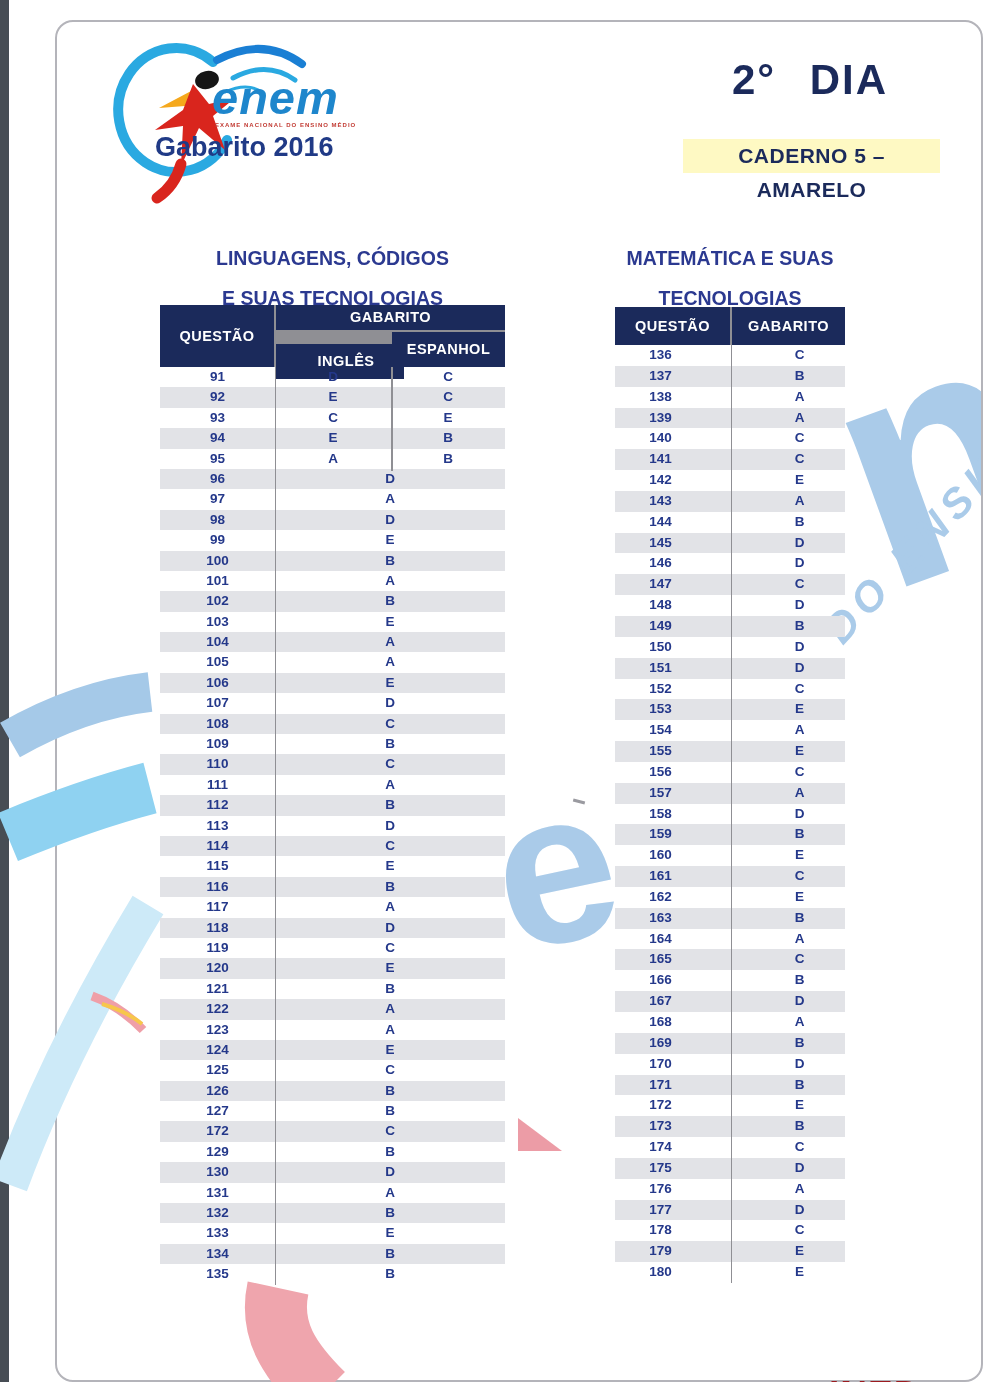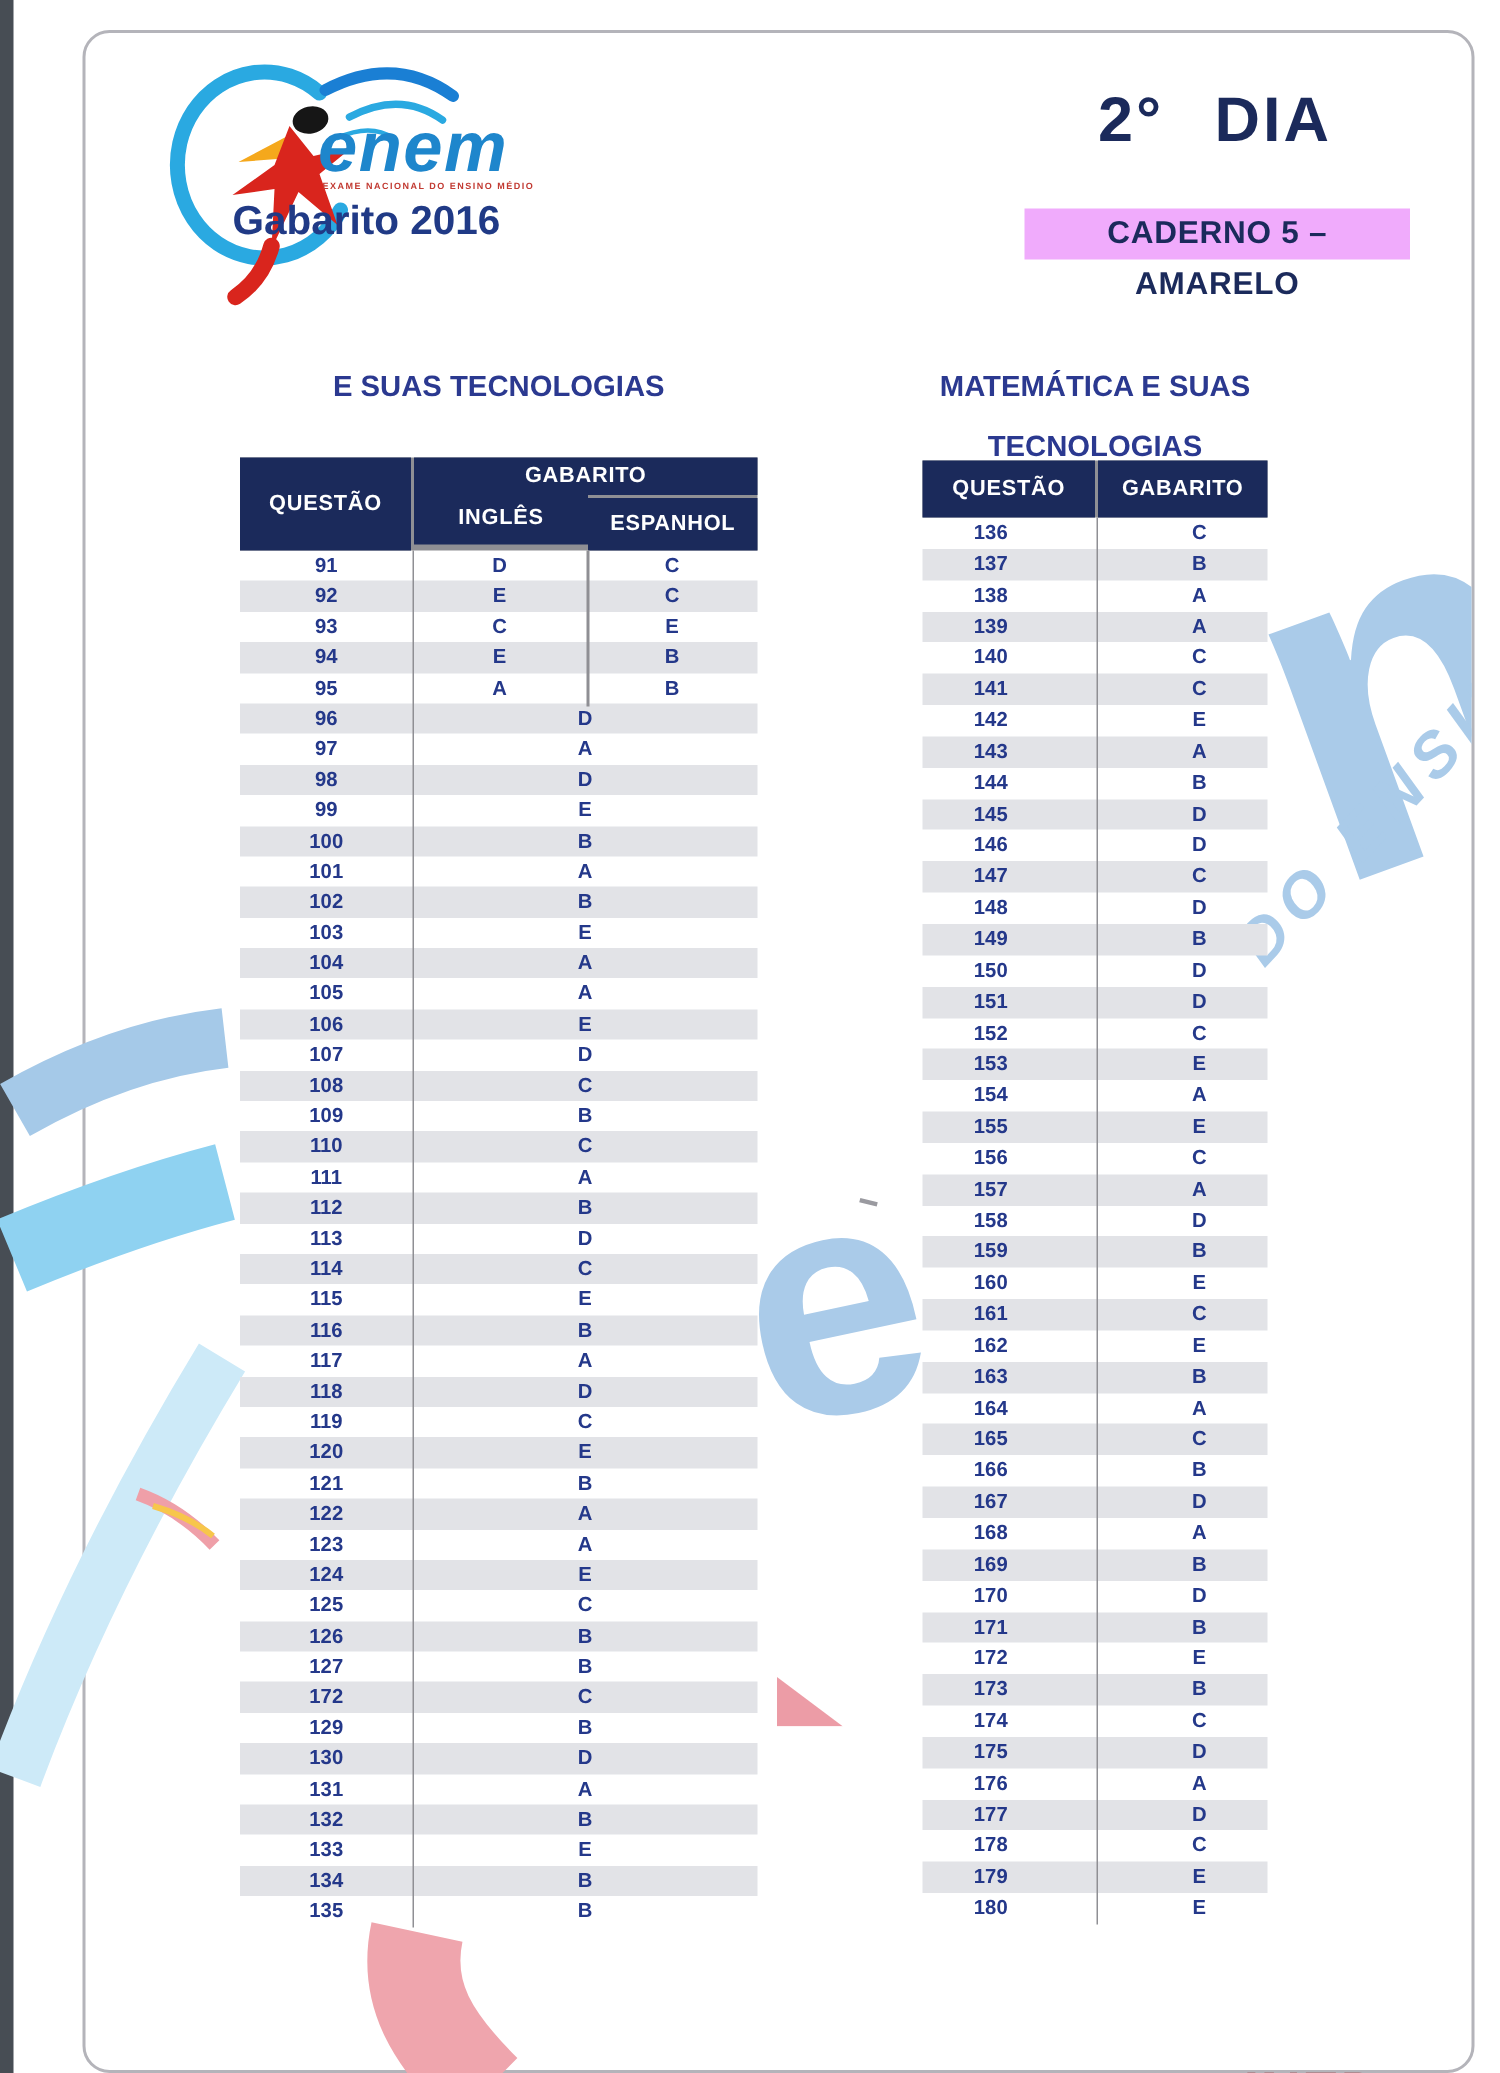--- a/index.html
+++ b/index.html
@@ -20,38 +20,38 @@
            letter-spacing:7px;color:#aacbe9;transform:rotate(-47deg);transform-origin:left top;}
   .wm-tri{left:461px;top:1096px;width:44px;height:33px;background:#ec9ca6;
           clip-path:polygon(0 0,100% 100%,0 100%);}
   .wm-tick{left:516px;top:778px;width:12px;height:3px;background:#9a9aa0;transform:rotate(14deg);}
   .arc-layer{left:0;top:0;width:1000px;height:1382px;z-index:2;pointer-events:none;}
   
   .content{left:0;top:0;width:1000px;height:1382px;z-index:3;}
   
   .day-title{left:660px;top:56px;width:300px;text-align:center;font-size:42px;font-weight:900;
              color:#1b2a5b;letter-spacing:2px;word-spacing:20px;}
-  .caderno-badge{left:683px;top:139px;width:257px;height:34px;background:#f0abfc;
+  .caderno-badge{left:683px;top:139px;width:257px;height:34px;background:#fef9c3;
                  color:#1b2a5b;font-size:21px;font-weight:800;text-align:center;line-height:34px;
                  letter-spacing:0.5px;}
   .logo-brand{left:212px;top:74px;font-size:47px;font-weight:900;color:#1e86cc;letter-spacing:1px;line-height:1;font-style:italic;}
   .logo-tagline{left:215px;top:122px;font-size:6px;font-weight:bold;color:#c23b33;letter-spacing:1px;}
   .logo-edition{left:155px;top:132px;width:200px;font-size:27px;font-weight:800;color:#203a86;}
   
   .tbl-title{text-align:center;font-size:19.5px;font-weight:800;color:#2b3990;line-height:40px;}
   .ltitle{left:160px;top:238px;width:345px;}
   .rtitle{left:615px;top:238px;width:230px;}
   
   .hd-bg{background:#8f8f94;}
   .hd-cell{background:#1b2a5b;color:#ffffff;font-weight:bold;font-size:14.5px;text-align:center;
            letter-spacing:0.5px;}
   .lhead-bg{left:160px;top:305px;width:345px;height:62px;}
   .lh-q{left:160px;top:305px;width:114px;height:62px;line-height:62px;}
   .lh-gab{left:276px;top:305px;width:229px;height:25px;line-height:25px;}
-  .lh-ing{left:276px;top:328px;width:116px;height:35px;line-height:35px;}
+  .lh-ing{left:276px;top:344px;width:116px;height:35px;line-height:35px;padding-left:12px;}
   .lh-esp{left:392px;top:332px;width:113px;height:35px;line-height:35px;}
   .rhead-bg{left:615px;top:307px;width:230px;height:38px;}
   .rh-q{left:615px;top:307px;width:115px;height:38px;line-height:38px;}
   .rh-gab{left:732px;top:307px;width:113px;height:38px;line-height:38px;}
   
   .rows-l{left:160px;top:367px;width:345px;}
   .rows-r{left:615px;top:345px;width:230px;}
   .trow{display:flex;height:20.4px;line-height:20.4px;}
   .rows-r .trow{height:20.85px;line-height:20.85px;gap:48px;}
   .striped{background:#e2e3e7;}
@@ -110,20 +110,21 @@
     <ellipse cx="112" cy="38" rx="12" ry="9" fill="#161616" transform="rotate(-12 112 38)"></ellipse>
   </svg>
   <span class="abs logo-brand">enem</span>
   <span class="abs logo-tagline">EXAME NACIONAL DO ENSINO MÉDIO</span>
   <span class="abs logo-edition">Gabarito 2016</span>
 
   <div class="abs day-title">2° DIA</div>
   <div class="abs caderno-badge">CADERNO 5 – AMARELO</div>
 
   <div class="abs tbl-title ltitle">
+    <div>LINGUAGENS, CÓDIGOS</div>
     <div>E SUAS TECNOLOGIAS</div>
   </div>
   <div class="abs hd-bg lhead-bg"></div>
   <div class="abs hd-cell lh-q">QUESTÃO</div>
   <div class="abs hd-cell lh-gab">GABARITO</div>
   <div class="abs hd-cell lh-ing">INGLÊS</div>
   <div class="abs hd-cell lh-esp">ESPANHOL</div>
   <div class="abs rows-l">
       <div class="trow">
         <span class="cell c-q">91</span>

